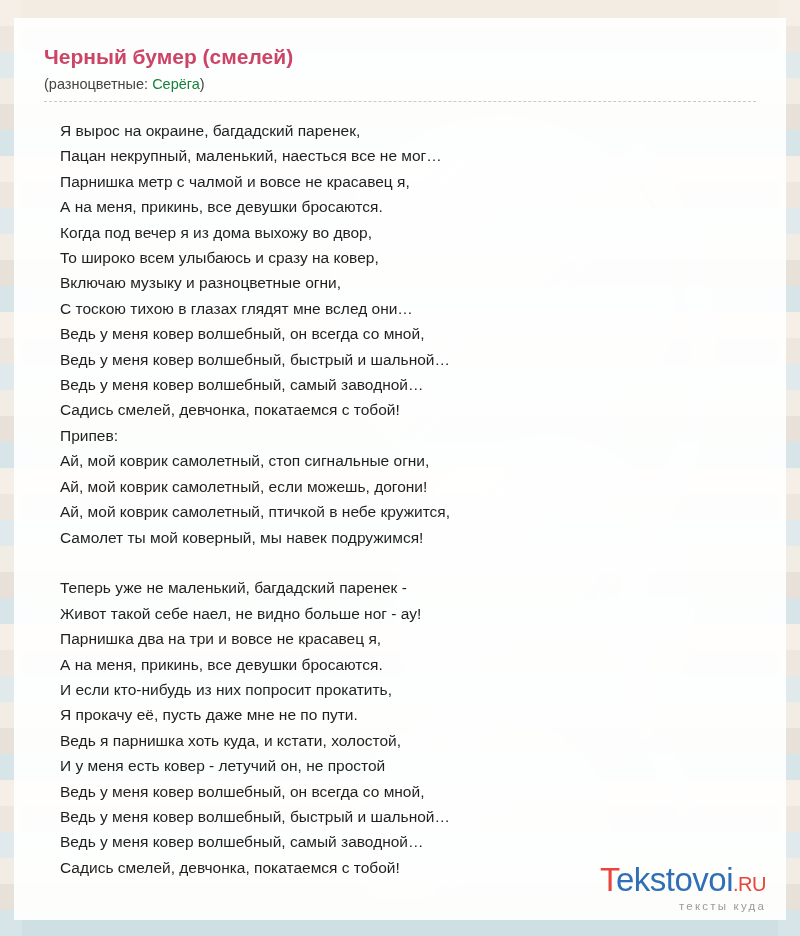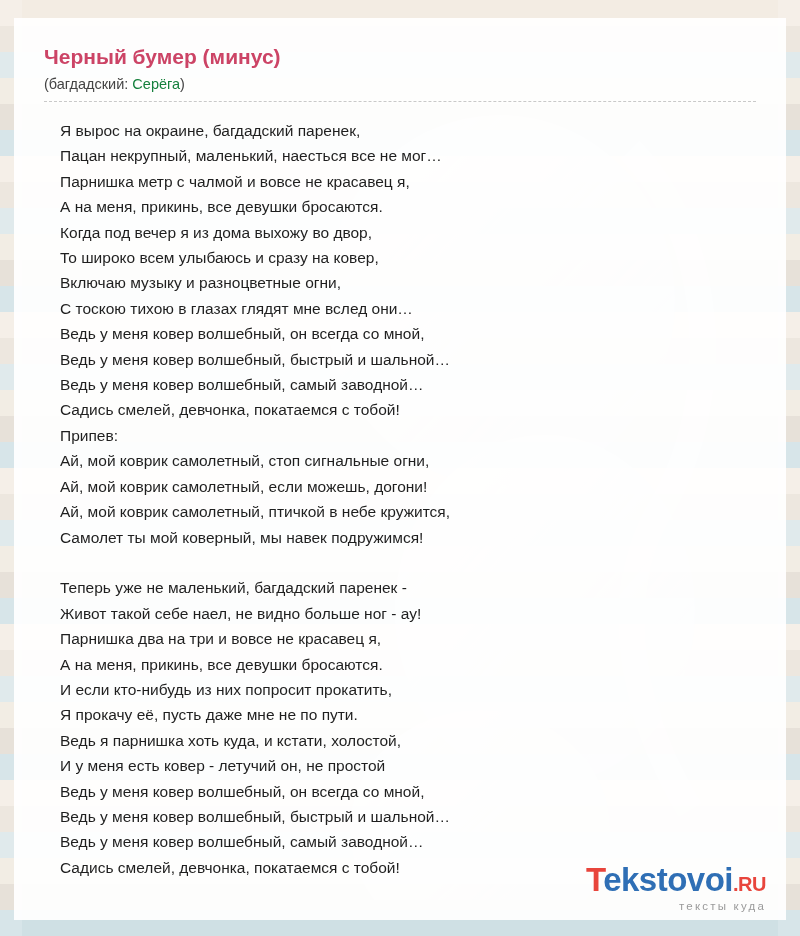--- a/index.html
+++ b/index.html
@@ -96,21 +96,21 @@
   
   #logo {
     position: absolute;
     right: 34px;
     bottom: 24px;
     text-align: right;
     line-height: 1;
   }
   #logo-wordmark {
     font-size: 33px;
-    font-weight: bold;
+    font-weight: normal;
     letter-spacing: -0.5px;
   }
   .logo-t { color: #e8453c; }
   .logo-rest { color: #2f6fb5; }
   .logo-ru { color: #e8453c; font-size: 20px; }
   #logo-tagline {
     color: #9a9a9a;
     font-size: 11.5px;
     letter-spacing: 2.2px;
     margin-top: 5px;
@@ -131,24 +131,24 @@
     </linearGradient>
   </defs>
   <ellipse cx="170" cy="210" rx="175" ry="185" fill="url(#gA)"></ellipse>
   <ellipse cx="215" cy="520" rx="150" ry="175" fill="url(#gA)"></ellipse>
   <ellipse cx="150" cy="740" rx="130" ry="120" fill="url(#gA)"></ellipse>
   <path d="M300 60 C380 140 400 300 330 420 C280 505 300 620 360 720" stroke="#ffffff" stroke-width="26" fill="none" opacity="0.5"></path>
 </svg>
 
 <div id="song-card">
 
-  <h1 id="song-title">Черный бумер (минус)</h1>
+  <h1 id="song-title">Черный бумер (смелей)</h1>
 
   <div id="performer-line">
-    <span>(багдадский: </span><a id="performer-link" href="#">Серёга</a><span>)</span>
+    <span>(разноцветные: </span><a id="performer-link" href="#">Серёга</a><span>)</span>
   </div>
 
   <pre id="lyrics">Я вырос на окраине, багдадский паренек,
 Пацан некрупный, маленький, наесться все не мог…
 Парнишка метр с чалмой и вовсе не красавец я,
 А на меня, прикинь, все девушки бросаются.
 Когда под вечер я из дома выхожу во двор,
 То широко всем улыбаюсь и сразу на ковер,
 Включаю музыку и разноцветные огни,
 С тоскою тихою в глазах глядят мне вслед они…

